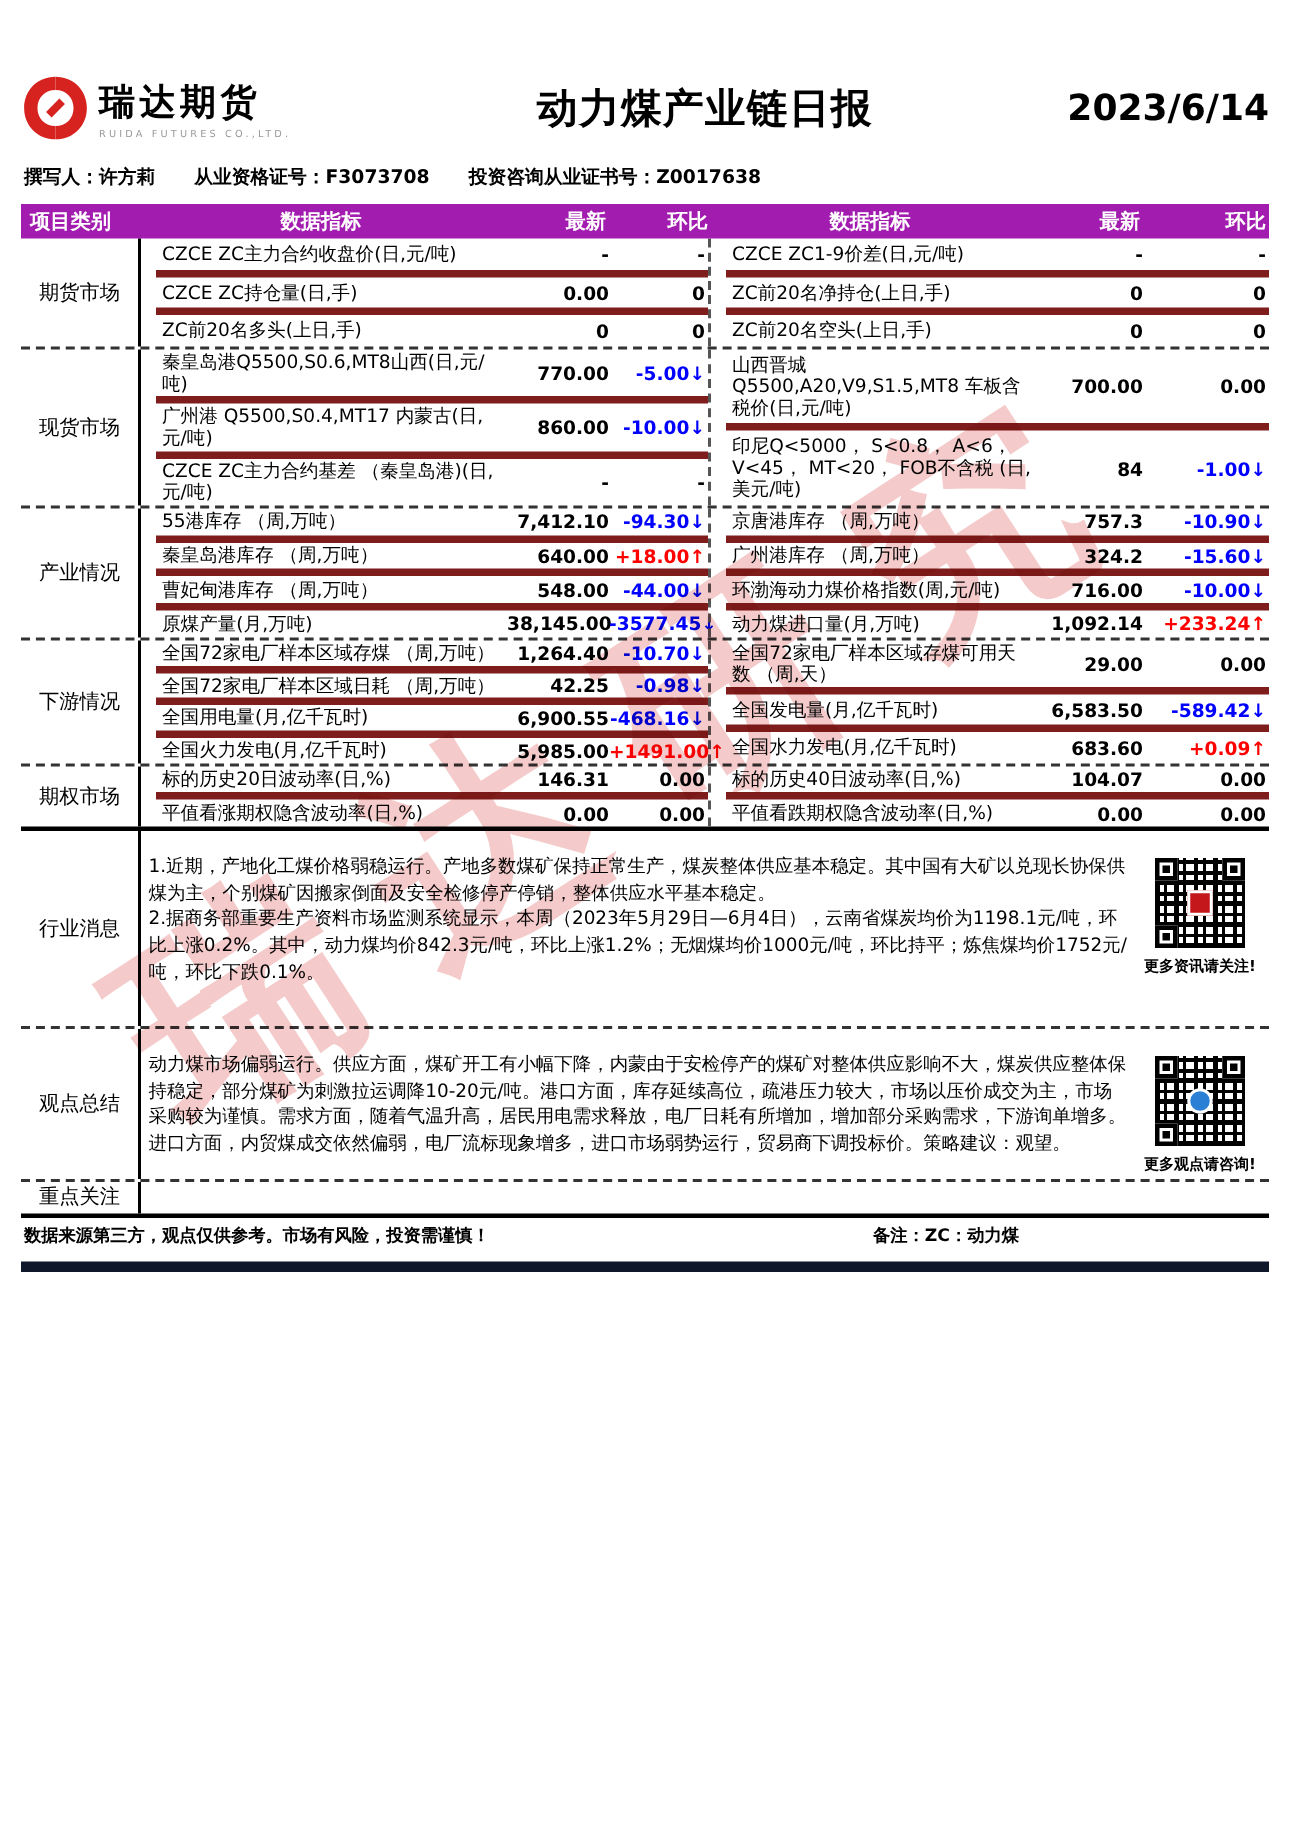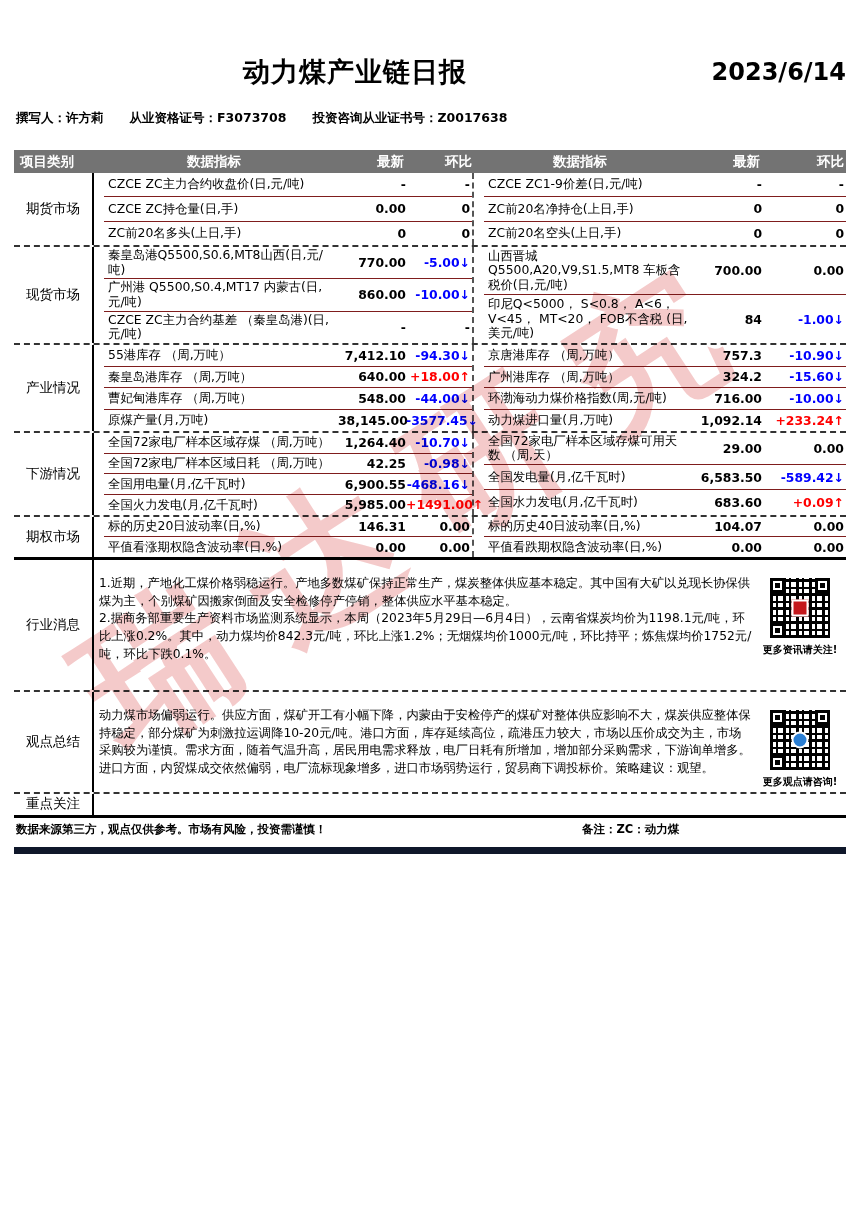--- a/index.html
+++ b/index.html
@@ -14,40 +14,40 @@
   .hdr { margin-top:46px; display:flex; align-items:center; justify-content:space-between; height:52px; }
   .brand { display:flex; align-items:center; gap:6px; width:230px; }
   .brand-txt .cn { font-size:24px; font-weight:bold; letter-spacing:3px; }
   .brand-txt .en { font-size:6.5px; color:#9a9a9a; letter-spacing:2.1px; margin-top:1px; }
   .title { font-size:27px; font-weight:bold; letter-spacing:1px; text-align:center; flex:1; }
   .date { font-size:24px; font-weight:bold; width:150px; text-align:right; }
 
   .byline { margin-top:12px; font-size:12.5px; font-weight:bold; display:flex; gap:26px; padding-left:2px; }
 
   
-  .bar { margin-top:23px; background:#737373; color:#fff; font-weight:bold; font-size:13.5px;
+  .bar { margin-top:9px; background:#a21caf; color:#fff; font-weight:bold; font-size:13.5px;
          display:flex; align-items:center; height:23px; }
   .bar .c0 { width:78px; padding-left:6px; }
   .bar .c1 { width:244px; text-align:center; }
   .bar .c2 { width:68px; text-align:right; }
   .bar .c3 { width:68px; text-align:right; }
   .bar .c4 { flex:1; text-align:center; }
   .bar .c5 { width:72px; text-align:right; }
   .bar .c6 { width:86px; text-align:right; padding-right:2px; }
 
   
   .section { display:flex; }
   .section + .section { border-top:2px dashed #333; }
   .cat { width:78px; display:flex; align-items:center; justify-content:center; font-size:13.5px; }
   .groups { flex:1; display:flex; border-left:2.5px solid #000; }
   .group { display:flex; flex-direction:column;padding-left:10px; }
   .group.left { width:378px; }
   .group.right { flex:1; border-left:2px dashed #555; }
   .row { flex:1 1 0; display:flex; align-items:center; font-size:12.4px; }
-  .row + .row { border-top:1px solid #7f1d1d; }
+  .row + .row { border-top:5px solid #7f1d1d; }
   .lab { flex:1; padding:1px 2px 1px 4px; line-height:1.18; }
   .val, .chg { font-weight:bold; text-align:right; white-space:nowrap; }
   .group.left  .val { width:68px; } .group.left  .chg { width:66px; padding-right:2px; }
   .group.right .val { width:72px; } .group.right .chg { width:84px; padding-right:2px; }
   .chg.down { color:#0000ff; } .chg.up { color:#ff0000; }
   .sec-0 { min-height:72px; } .sec-1 { min-height:84px; } .sec-2 { min-height:88px; }
   .sec-3 { min-height:84px; } .sec-4 { min-height:42px; }
 
   
   .msg { display:flex; }
@@ -88,20 +88,31 @@
   .logo-mark { width:46px; height:46px; flex:none; }
 </style>
 </head>
 <body>
 
 <div class="watermark">瑞达研究</div>
 
 <div class="page">
 
   <div class="hdr">
+    <div class="brand">
+      <svg class="logo-mark" viewBox="0 0 44 44">
+        <path d="M22 2 C10.4 2 2 10.8 2 22 C2 33.2 10.4 42 22 42 L22 33.5 C15.2 33.5 10.5 28.6 10.5 22 C10.5 15.4 15.2 10.5 22 10.5 Z" fill="#d6231f"></path>
+        <path d="M22 42 C33.6 42 42 33.2 42 22 C42 10.8 33.6 2 22 2 L22 10.5 C28.8 10.5 33.5 15.4 33.5 22 C33.5 28.6 28.8 33.5 22 33.5 Z" fill="#d6231f"></path>
+        <rect x="16" y="19.5" width="12" height="5" fill="#d6231f" transform="rotate(-45 22 22)"></rect>
+      </svg>
+      <div class="brand-txt">
+        <div class="cn">瑞达期货</div>
+        <div class="en">RUIDA FUTURES CO.,LTD.</div>
+      </div>
+    </div>
     <div class="title">动力煤产业链日报</div>
     <div class="date">2023/6/14</div>
   </div>
 
   <div class="byline">
     <span>撰写人：许方莉</span>
     <span>从业资格证号：F3073708</span>
     <span>投资咨询从业证书号：Z0017638</span>
   </div>
 

